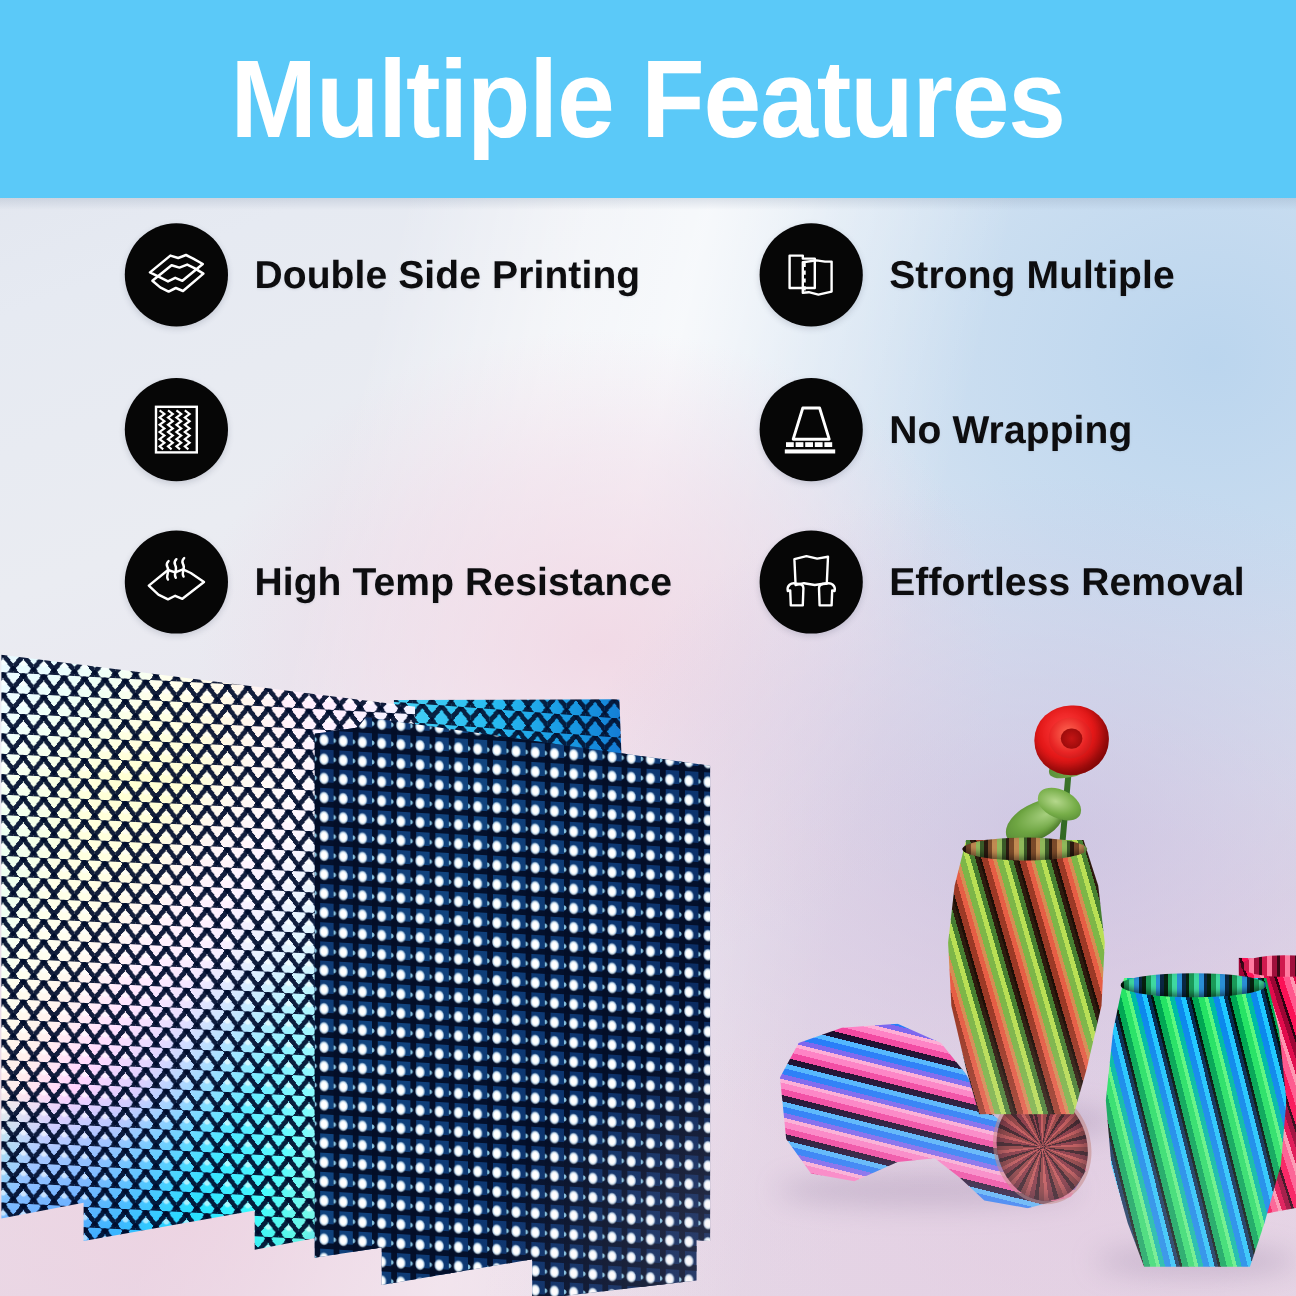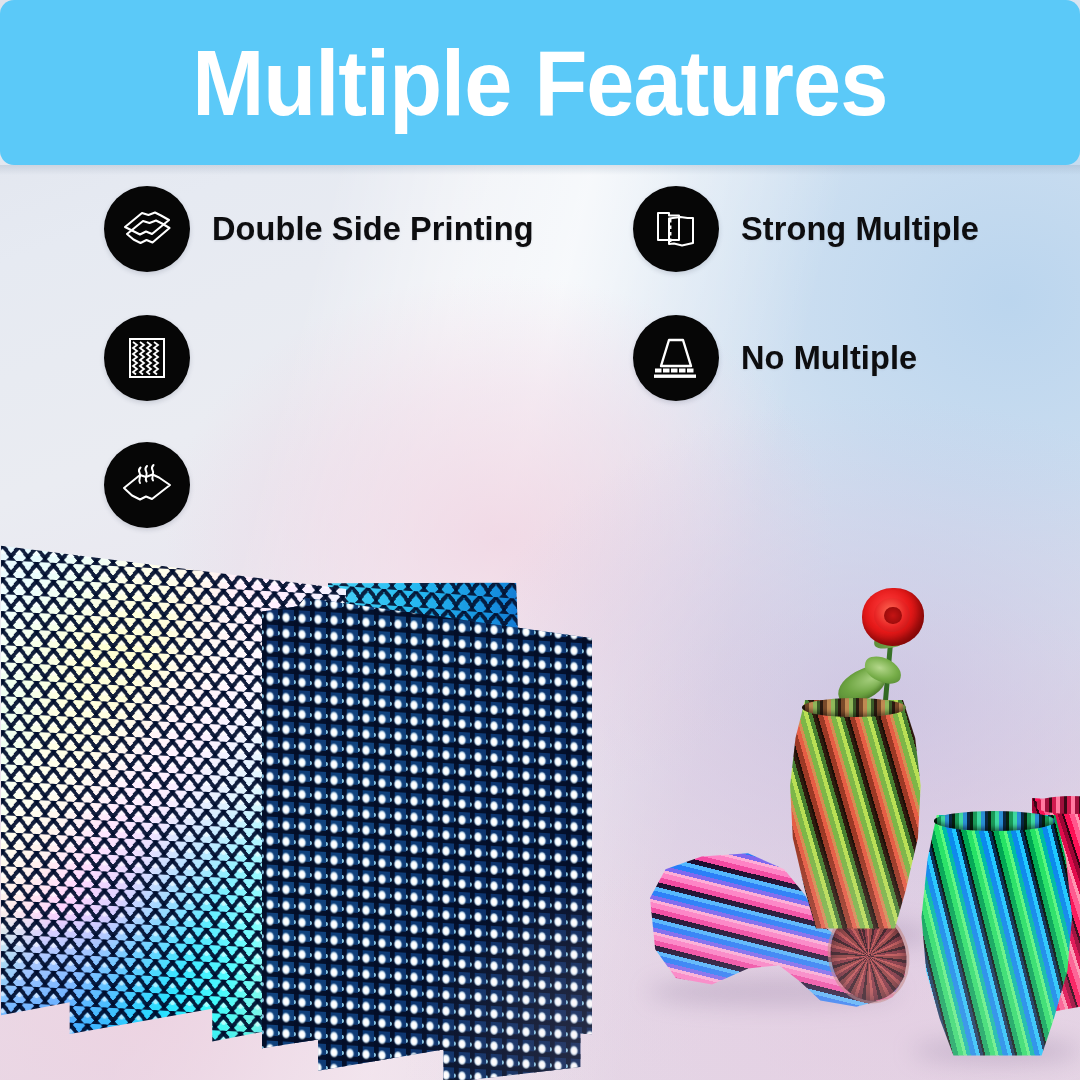--- a/index.html
+++ b/index.html
@@ -72,21 +72,20 @@
         rgba(210,204,230,0.0) 80%);
   }
 
   
   #header-banner {
     position:absolute; left:0; top:0;
     width:1080px; height:165px;
     background:#5bc9f8;
     display:flex; align-items:center; justify-content:center;
     z-index:40;
-    border-radius:14px;
   }
   #header-title {
     font-family:"Liberation Sans", sans-serif;
     font-weight:700;
     font-size:92px;
     line-height:1;
     letter-spacing:-1px;
     color:#ffffff;
     transform:scaleX(0.94);
     white-space:nowrap;
@@ -480,20 +479,21 @@
       <div class="feature-icon-badge">
         <svg width="58" height="58" viewBox="0 0 58 58" aria-hidden="true">
           <g fill="none" stroke="#ffffff" stroke-width="2" stroke-linejoin="round" stroke-linecap="round">
             <path d="M6 32 L22 19 L28 21 L34.5 18.5 L41 21.5 L52 29 L34 43 L28 40.5 L22 43.5 L14 39.5 Z"></path>
             <path d="M22 27 C19.5 23.5 24 20.5 21.5 16.5 C20 14 21.5 12.5 22.5 11.5"></path>
             <path d="M28.5 25.5 C26 22 30.5 19 28 15 C26.5 12.5 28 11 29 10"></path>
             <path d="M35 24.5 C32.5 21 37 18 34.5 14 C33 11.5 34.5 10 35.5 9"></path>
           </g>
         </svg>
       </div>
+      <div class="feature-label">High Temp Resistance</div>
     </div>
 
     <div class="feature-row feature-col-right frow-0">
       <div class="feature-icon-badge">
         <svg width="54" height="54" viewBox="0 0 54 54" aria-hidden="true">
           <g fill="none" stroke="#ffffff" stroke-width="2" stroke-linejoin="round">
             <path d="M9 11 L20 11 L20 13.5 L30 13.5 L30 38 L9 38 Z"></path>
             <path d="M20 16.5 L31.5 15 L38.5 16 L44 16 L44 41 L33 43.5 L25 41.5 L20 42 Z"></path>
           </g>
           <path d="M21.5 17 L21.5 41" fill="none" stroke="#ffffff" stroke-width="1.9" stroke-dasharray="3.5 3"></path>
@@ -509,23 +509,35 @@
           <g fill="#ffffff">
             <rect x="7" y="38.5" width="6.5" height="4"></rect>
             <rect x="15" y="38.5" width="6.5" height="4"></rect>
             <rect x="23" y="38.5" width="6.5" height="4"></rect>
             <rect x="31" y="38.5" width="6.5" height="4"></rect>
             <rect x="39" y="38.5" width="6.5" height="4"></rect>
             <rect x="6" y="44.5" width="42" height="3.4"></rect>
           </g>
         </svg>
       </div>
-      <div class="feature-label">No Multiple</div>
-    </div>
-
+      <div class="feature-label">No Wrapping</div>
+    </div>
+
+    <div class="feature-row feature-col-right frow-2">
+      <div class="feature-icon-badge">
+        <svg width="56" height="56" viewBox="0 0 56 56" aria-hidden="true">
+          <g fill="none" stroke="#ffffff" stroke-width="2" stroke-linejoin="round" stroke-linecap="round">
+            <path d="M14 9 L24 6.5 L33 8.5 L42 7 L41 29 L31 30.5 L22 29 L15 30.5 Z"></path>
+            <path d="M16 29.5 C11 28 7.5 31 8.5 35.5 L10.5 35 L11 47.5 L21 47.5 L21.5 33 C21.5 30.5 19 29.5 16 29.5 Z"></path>
+            <path d="M40 29.5 C45 28 48.5 31 47.5 35.5 L45.5 35 L45 47.5 L35 47.5 L34.5 33 C34.5 30.5 37 29.5 40 29.5 Z"></path>
+          </g>
+        </svg>
+      </div>
+      <div class="feature-label">Effortless Removal</div>
+    </div>
 
   </div>
 
   <div id="product-stage">
 
     <div class="plate" id="plate-rainbow-mid">
       <div class="plate-face holo-teal"></div>
     </div>
 
     <div class="plate" id="plate-rainbow-back">

